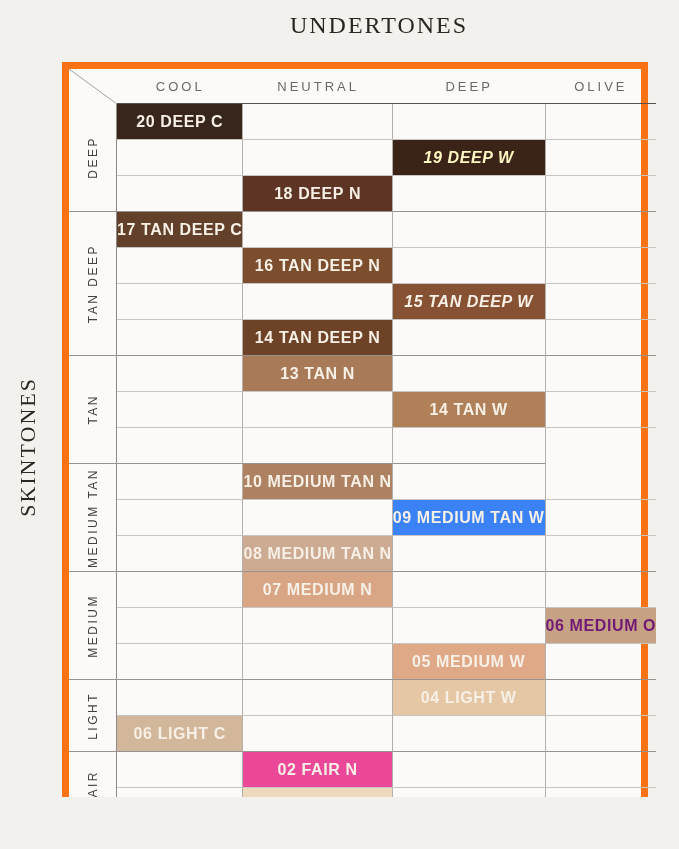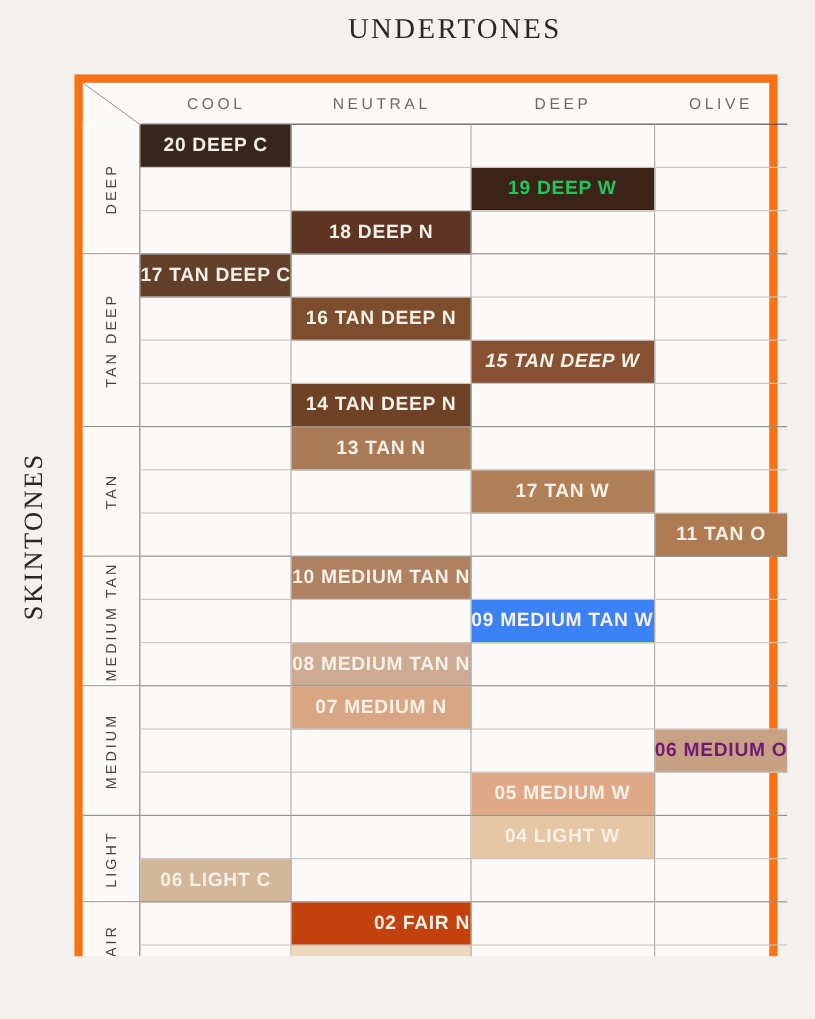--- a/index.html
+++ b/index.html
@@ -115,21 +115,21 @@
       </div>
       <div class="cell" style="grid-area: 2 / 2; background: rgb(56, 37, 27);">
         <span class="swatch-label" style="color: rgb(247, 240, 230);">20 DEEP C</span>
       </div>
       <div class="cell" style="grid-area: 2 / 3;"></div>
       <div class="cell" style="grid-area: 2 / 4;"></div>
       <div class="cell last-col" style="grid-area: 2 / 5;"></div>
       <div class="cell" style="grid-area: 3 / 2;"></div>
       <div class="cell" style="grid-area: 3 / 3;"></div>
       <div class="cell" style="grid-area: 3 / 4; background: rgb(59, 35, 23);">
-        <span class="swatch-label" style="color: #22c55e;">19 DEEP W</span>
+        <span class="swatch-label" style="color: #fef9c3; font-style: italic;">19 DEEP W</span>
       </div>
       <div class="cell last-col" style="grid-area: 3 / 5;"></div>
       <div class="cell group-end" style="grid-area: 4 / 2;"></div>
       <div class="cell group-end" style="grid-area: 4 / 3; background: rgb(94, 53, 36);">
         <span class="swatch-label" style="color: rgb(247, 240, 230);">18 DEEP N</span>
       </div>
       <div class="cell group-end" style="grid-area: 4 / 4;"></div>
       <div class="cell last-col group-end" style="grid-area: 4 / 5;"></div>
       <div class="cell" style="grid-area: 5 / 2; background: rgb(99, 64, 42);">
         <span class="swatch-label" style="color: rgb(247, 240, 230);">17 TAN DEEP C</span>
@@ -157,29 +157,26 @@
       <div class="cell last-col group-end" style="grid-area: 8 / 5;"></div>
       <div class="cell" style="grid-area: 9 / 2;"></div>
       <div class="cell" style="grid-area: 9 / 3; background: rgb(168, 122, 88);">
         <span class="swatch-label" style="color: rgb(247, 240, 230);">13 TAN N</span>
       </div>
       <div class="cell" style="grid-area: 9 / 4;"></div>
       <div class="cell last-col" style="grid-area: 9 / 5;"></div>
       <div class="cell" style="grid-area: 10 / 2;"></div>
       <div class="cell" style="grid-area: 10 / 3;"></div>
       <div class="cell" style="grid-area: 10 / 4; background: rgb(176, 128, 88);">
-        <span class="swatch-label" style="color: rgb(247, 240, 230);">17 TAN W</span>
+        <span class="swatch-label" style="color: rgb(247, 240, 230);">14 TAN W</span>
       </div>
       <div class="cell last-col" style="grid-area: 10 / 5;"></div>
       <div class="cell group-end" style="grid-area: 11 / 2;"></div>
       <div class="cell group-end" style="grid-area: 11 / 3;"></div>
       <div class="cell group-end" style="grid-area: 11 / 4;"></div>
-      <div class="cell last-col group-end" style="grid-area: 11 / 5; background: rgb(174, 124, 82);">
-        <span class="swatch-label" style="color: rgb(247, 240, 230);">11 TAN O</span>
-      </div>
       <div class="cell" style="grid-area: 12 / 2;"></div>
       <div class="cell" style="grid-area: 12 / 3; background: rgb(173, 129, 97);">
         <span class="swatch-label" style="color: rgb(247, 240, 230);">10 MEDIUM TAN N</span>
       </div>
       <div class="cell" style="grid-area: 12 / 4;"></div>
       <div class="cell last-col" style="grid-area: 12 / 5;"></div>
       <div class="cell" style="grid-area: 13 / 2;"></div>
       <div class="cell" style="grid-area: 13 / 3;"></div>
       <div class="cell" style="grid-area: 13 / 4; background: #3b82f6;">
         <span class="swatch-label" style="color: rgb(247, 240, 230);">09 MEDIUM TAN W</span>
@@ -215,21 +212,21 @@
         <span class="swatch-label" style="color: rgb(247, 240, 230);">04 LIGHT W</span>
       </div>
       <div class="cell last-col" style="grid-area: 18 / 5;"></div>
       <div class="cell group-end" style="grid-area: 19 / 2; background: rgb(211, 183, 155);">
         <span class="swatch-label" style="color: rgb(247, 240, 230);">06 LIGHT C</span>
       </div>
       <div class="cell group-end" style="grid-area: 19 / 3;"></div>
       <div class="cell group-end" style="grid-area: 19 / 4;"></div>
       <div class="cell last-col group-end" style="grid-area: 19 / 5;"></div>
       <div class="cell" style="grid-area: 20 / 2;"></div>
-      <div class="cell" style="grid-area: 20 / 3; background: #c2410c; justify-content: flex-end;">
+      <div class="cell" style="grid-area: 20 / 3; background: #ec4899;">
         <span class="swatch-label" style="color: rgb(247, 240, 230);">02 FAIR N</span>
       </div>
       <div class="cell" style="grid-area: 20 / 4;"></div>
       <div class="cell last-col" style="grid-area: 20 / 5;"></div>
       <div class="cell group-end last-row" style="grid-area: 21 / 2;"></div>
       <div class="cell group-end last-row" style="grid-area: 21 / 3; background: rgb(237, 217, 188);">
         <span class="swatch-label" style="color: rgb(247, 240, 230);">01 FAIR N</span>
       </div>
       <div class="cell group-end last-row" style="grid-area: 21 / 4;"></div>
       <div class="cell last-col group-end last-row" style="grid-area: 21 / 5;"></div>

